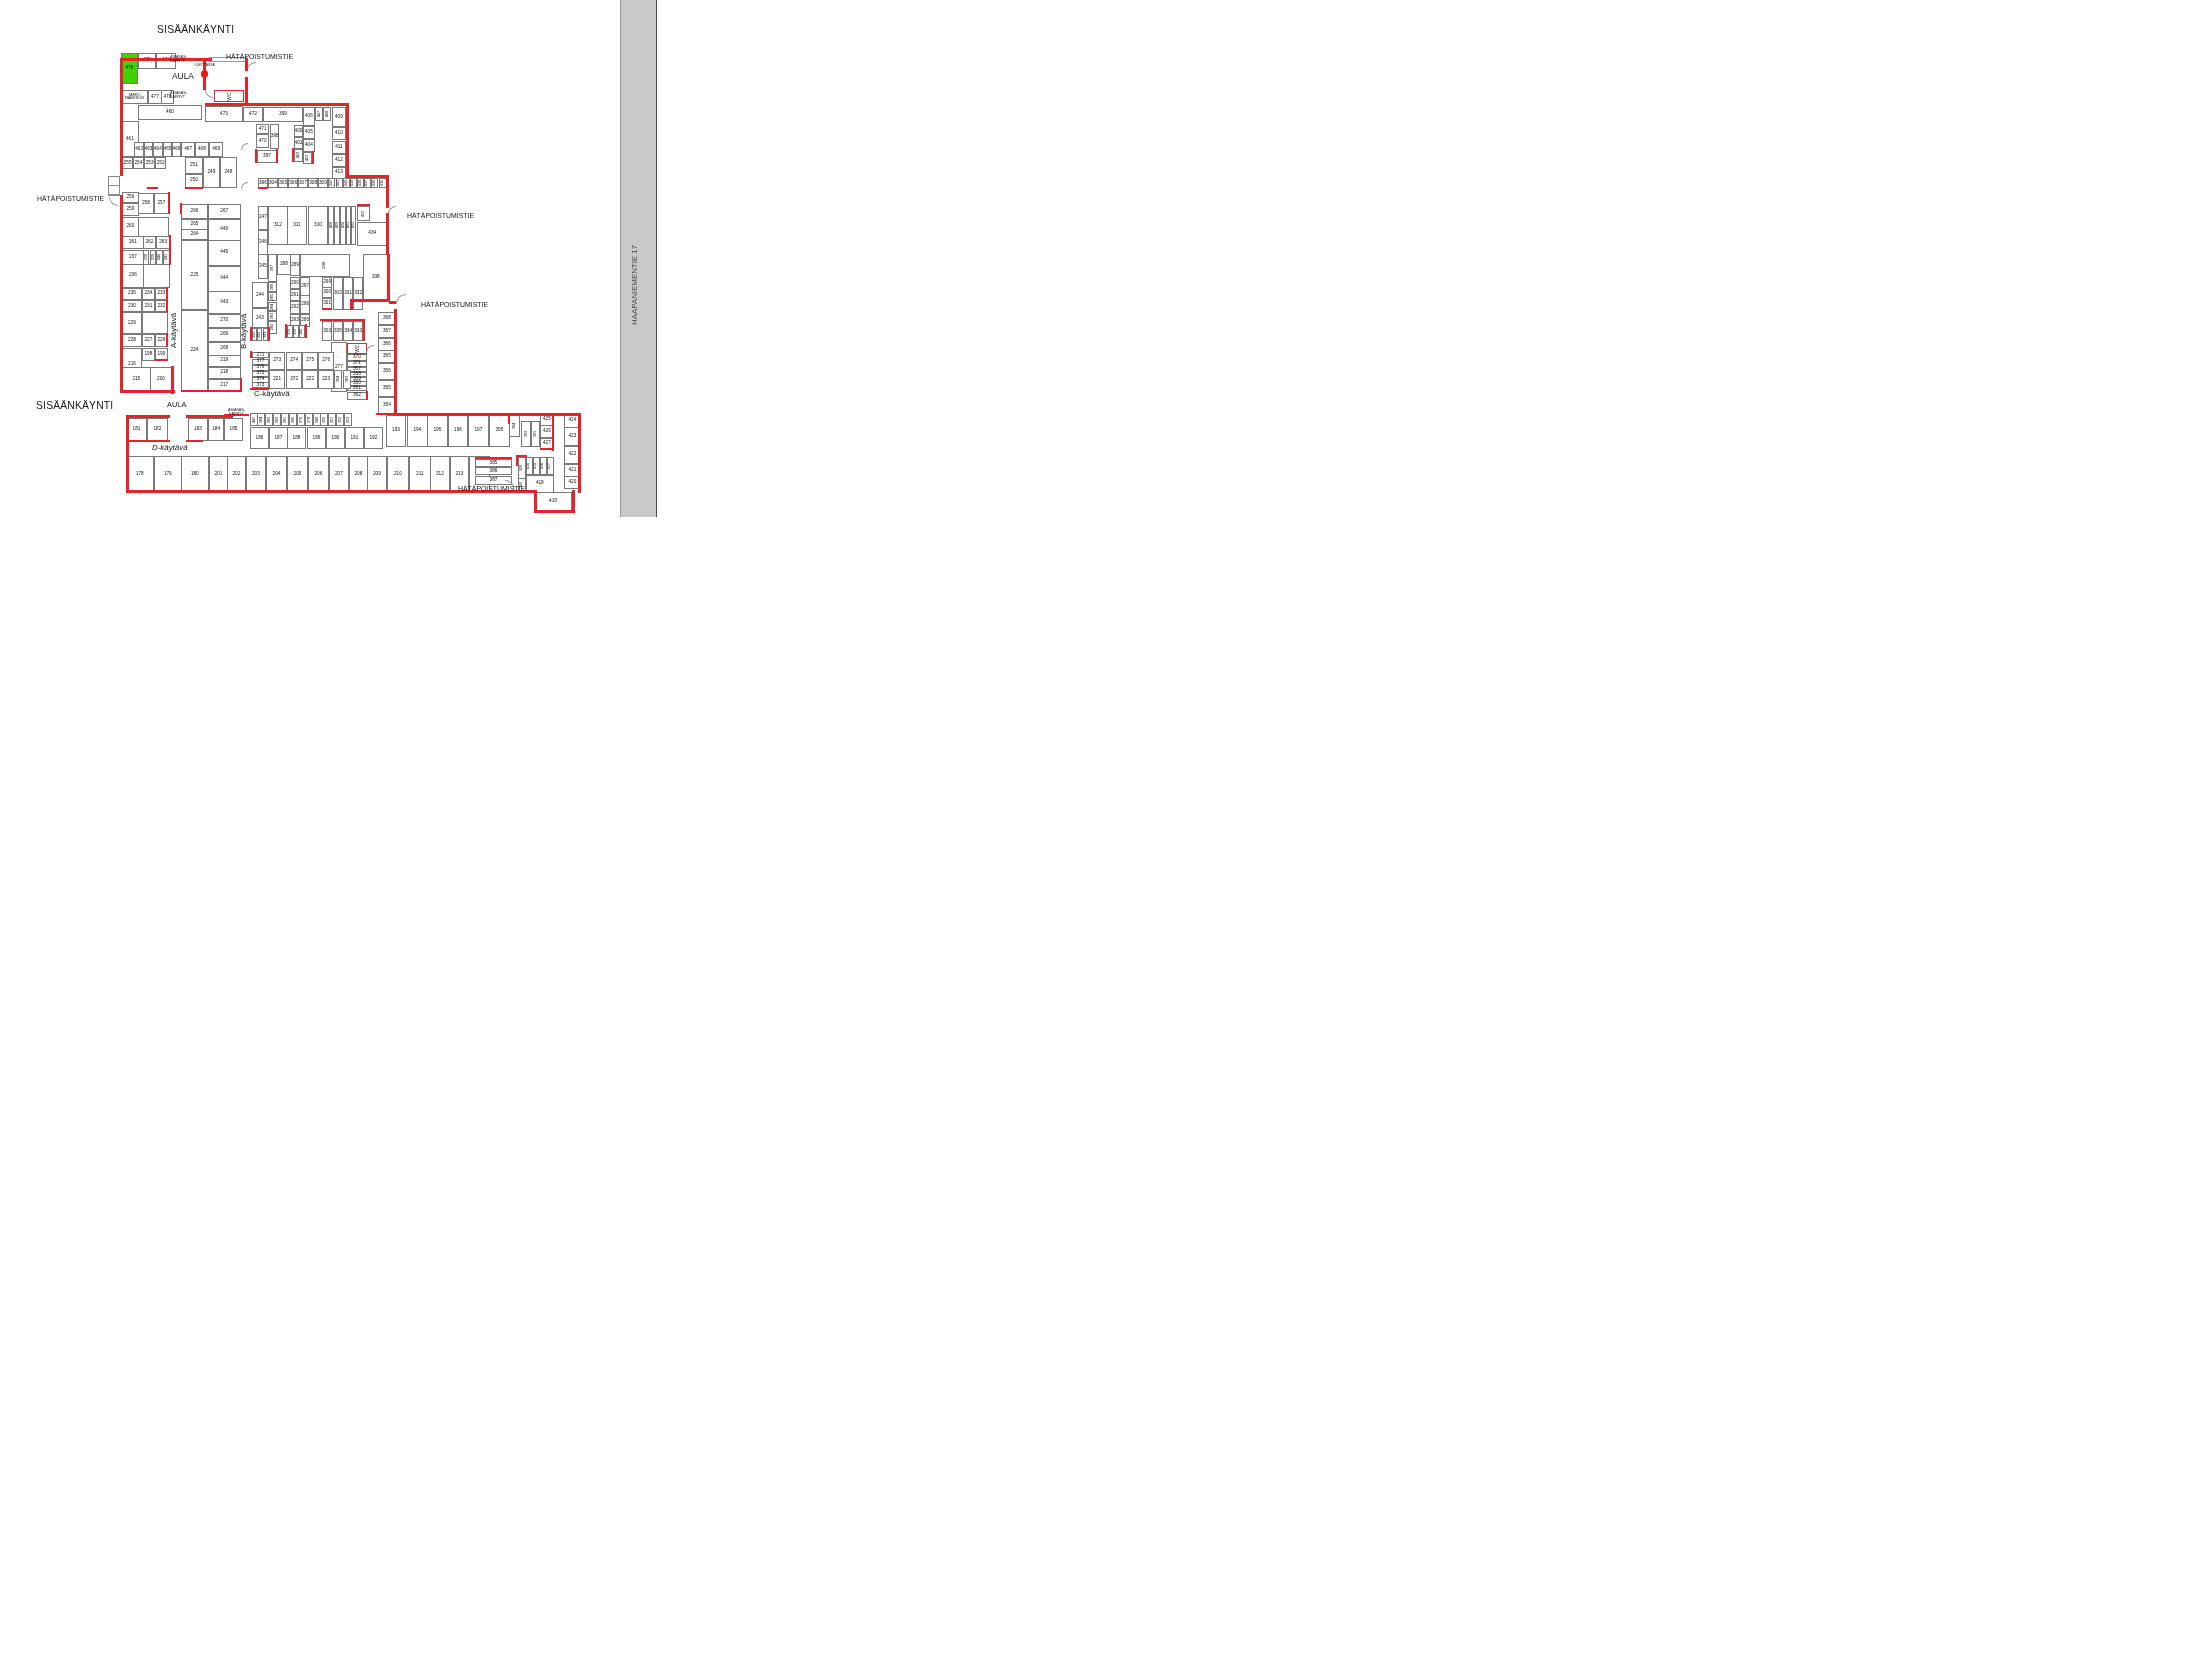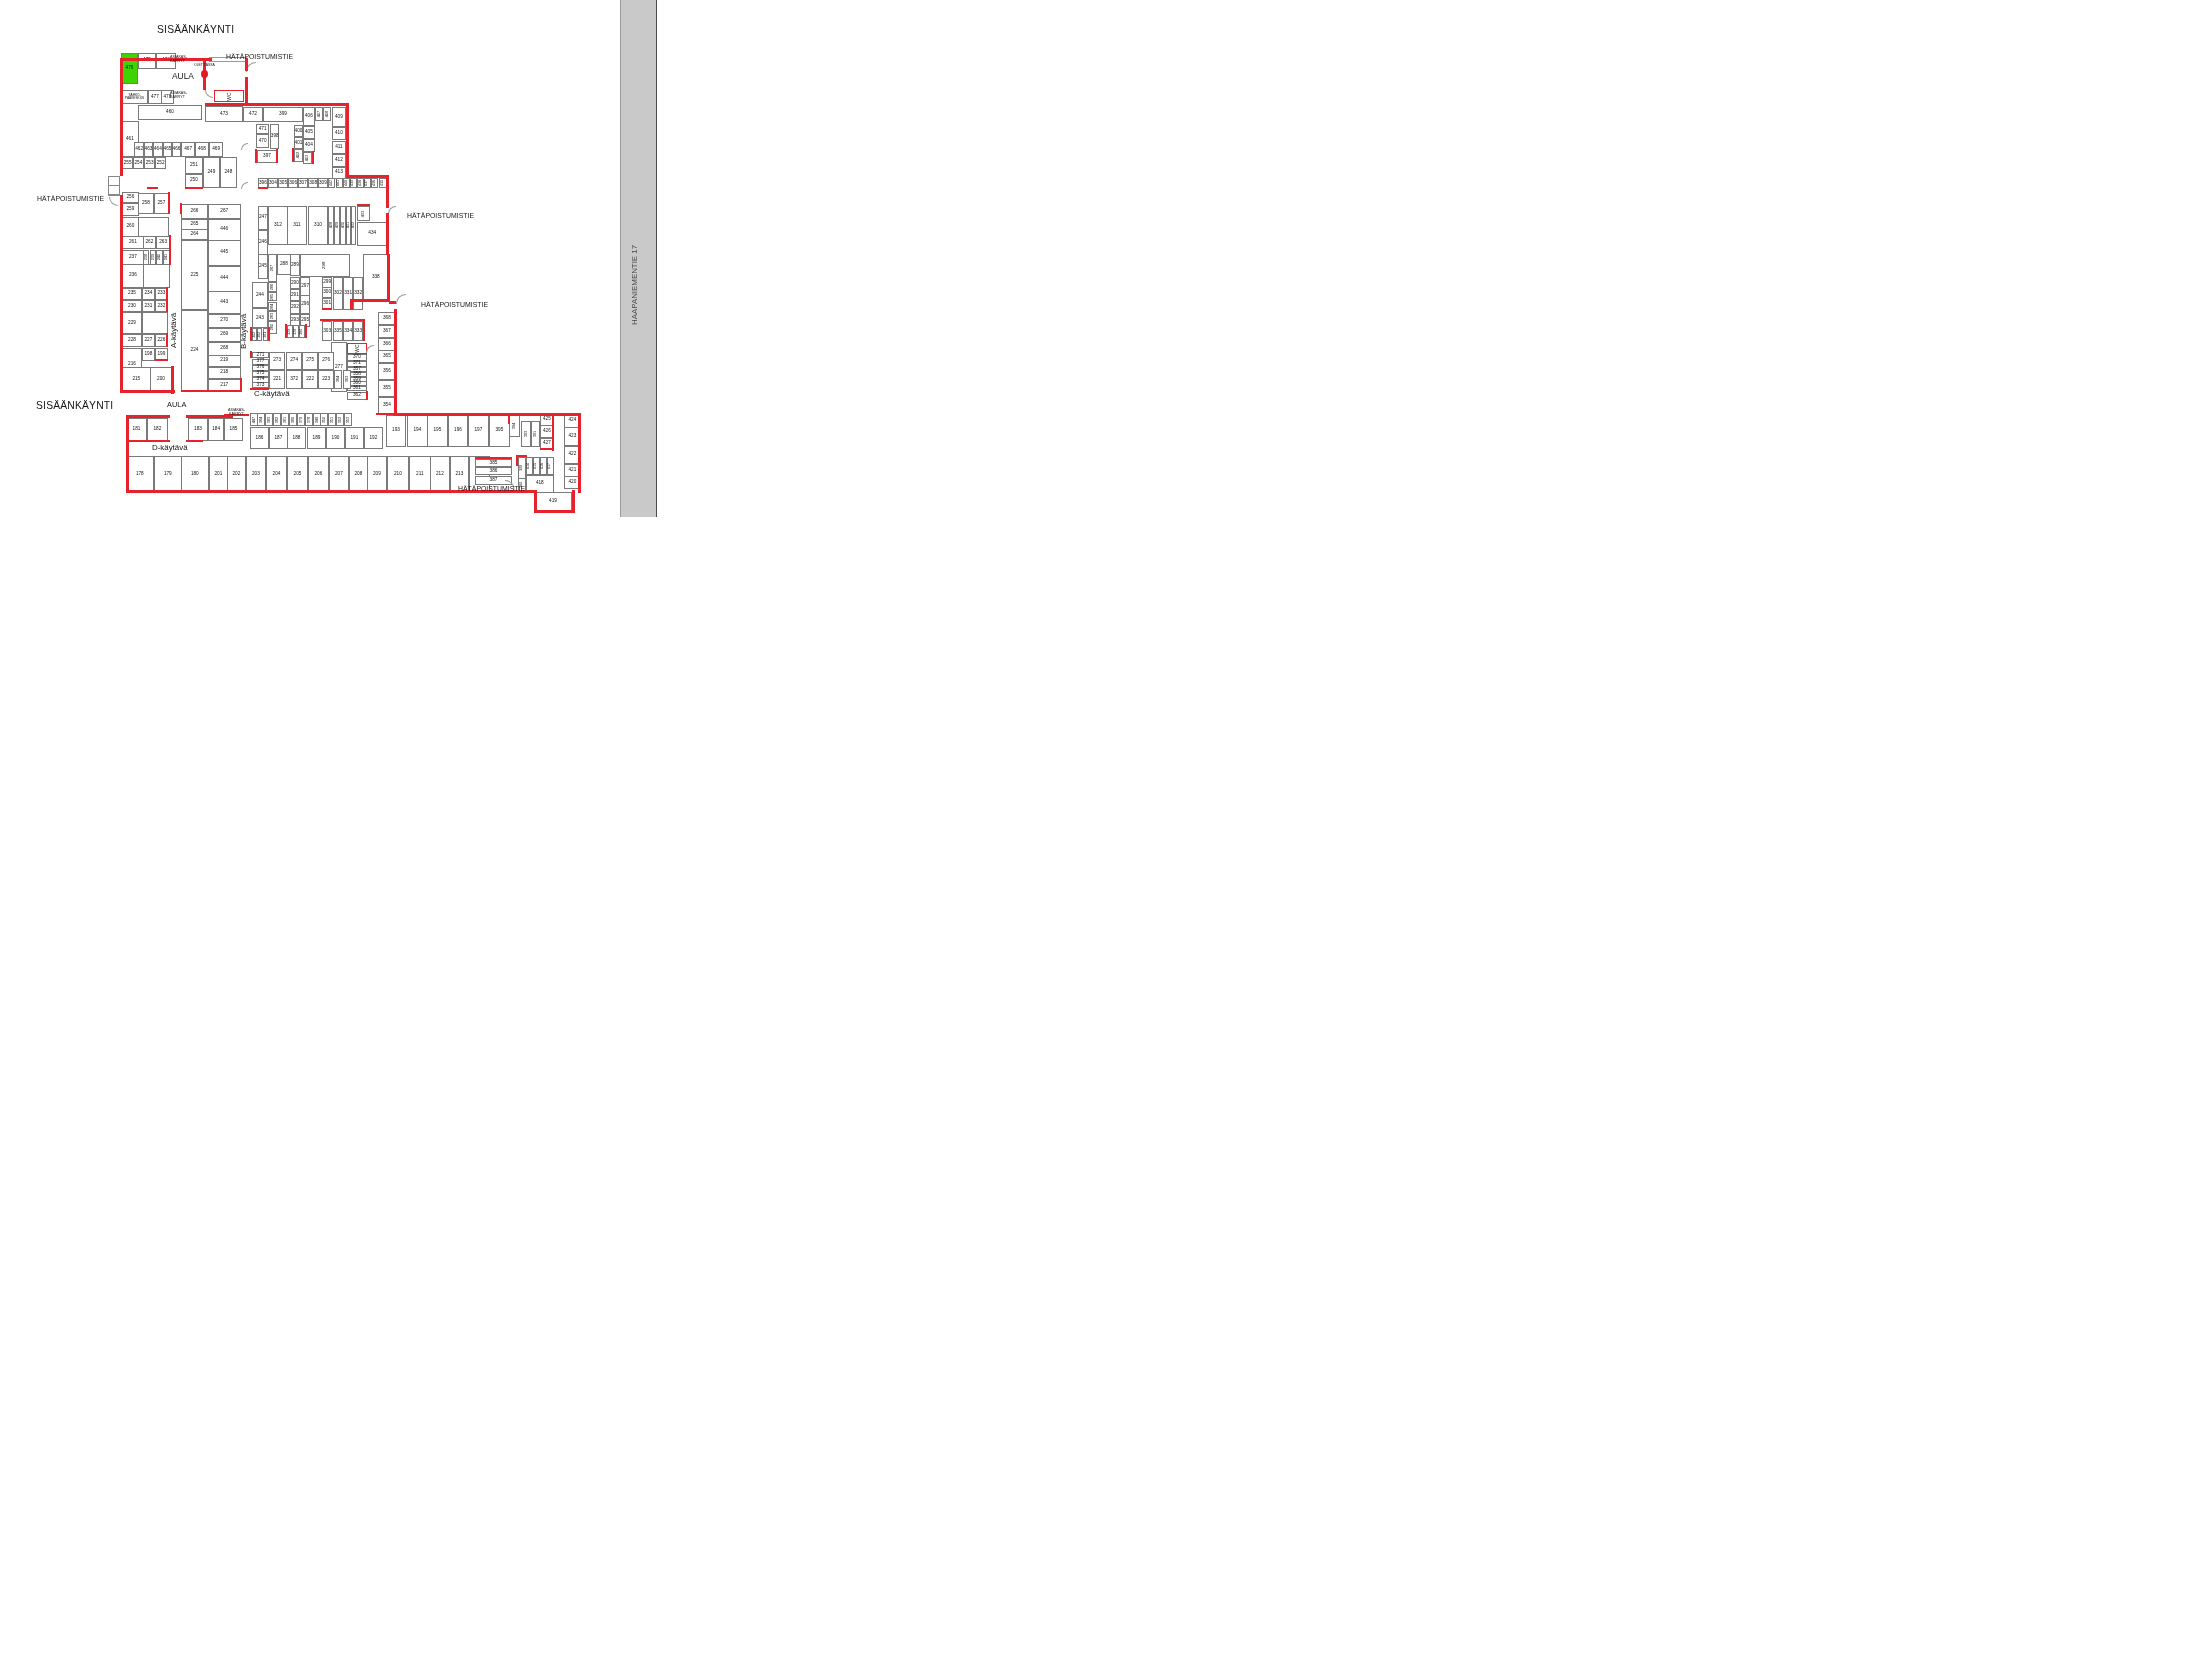--- a/index.html
+++ b/index.html
@@ -37,21 +37,21 @@
   #hp-bottom{left:458px;top:485px;}
   #aula-top{left:172px;top:72px;font-size:8.4px;}
   #aula-bottom{left:167px;top:401px;font-size:7.4px;}
   #olet-tassa{left:194px;top:64px;font-size:3.4px;}
   #asiakas-top{left:170px;top:55px;font-size:3.7px;}
   #asiakas-mid{left:170px;top:91px;font-size:3.7px;}
   #asiakas-bottom{left:228px;top:408px;font-size:3.7px;text-align:center;}
   #a-kaytava{left:170px;top:348px;}
   #b-kaytava{left:240px;top:349px;}
   #c-kaytava{left:254px;top:390px;}
-  #d-kaytava{left:152px;top:444px;}
+  #d-kaytava{left:152px;top:444px;font-style:italic;}
   #haapaniementie{left:631px;top:325px;font-size:7.9px;color:#4a4a4a;}
 </style>
 </head>
 <body>
 
 <div id="plan">
   <div class="street" id="street-bar" style="left: 620px; width: 35px;"></div>
 
   <div class="lbl big" id="sisaankaynti-top">SISÄÄNKÄYNTI</div>
   <div class="lbl big" id="sisaankaynti-bottom">SISÄÄNKÄYNTI</div>

